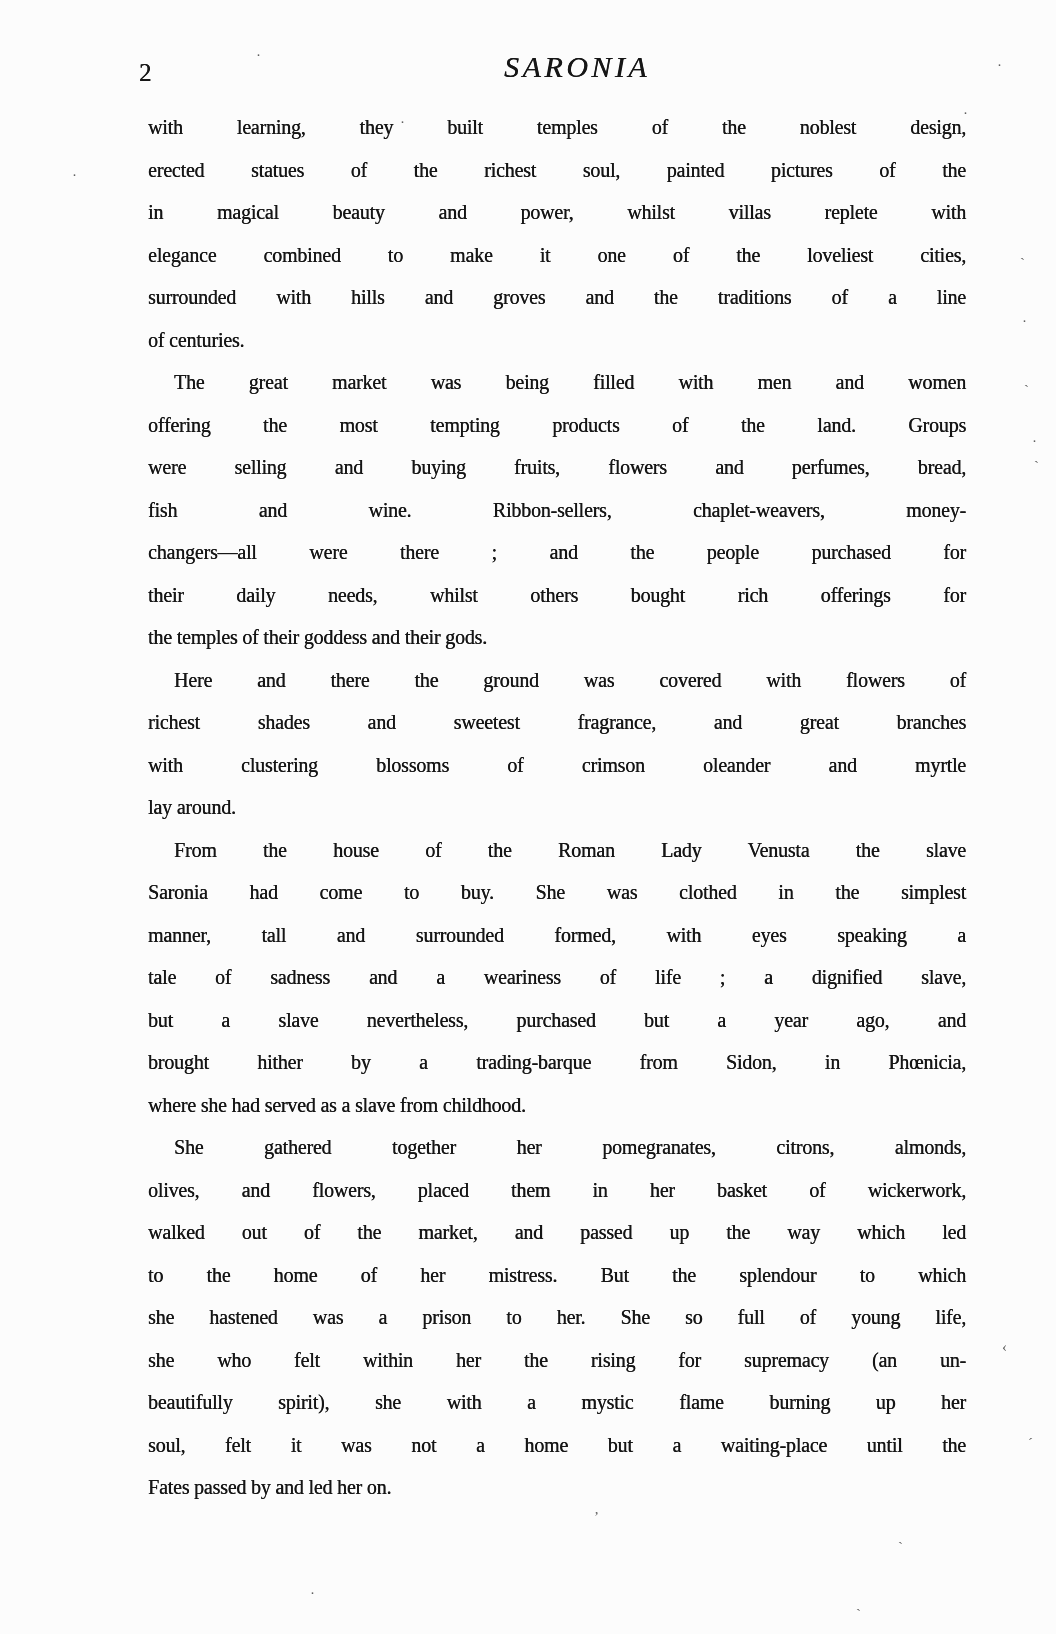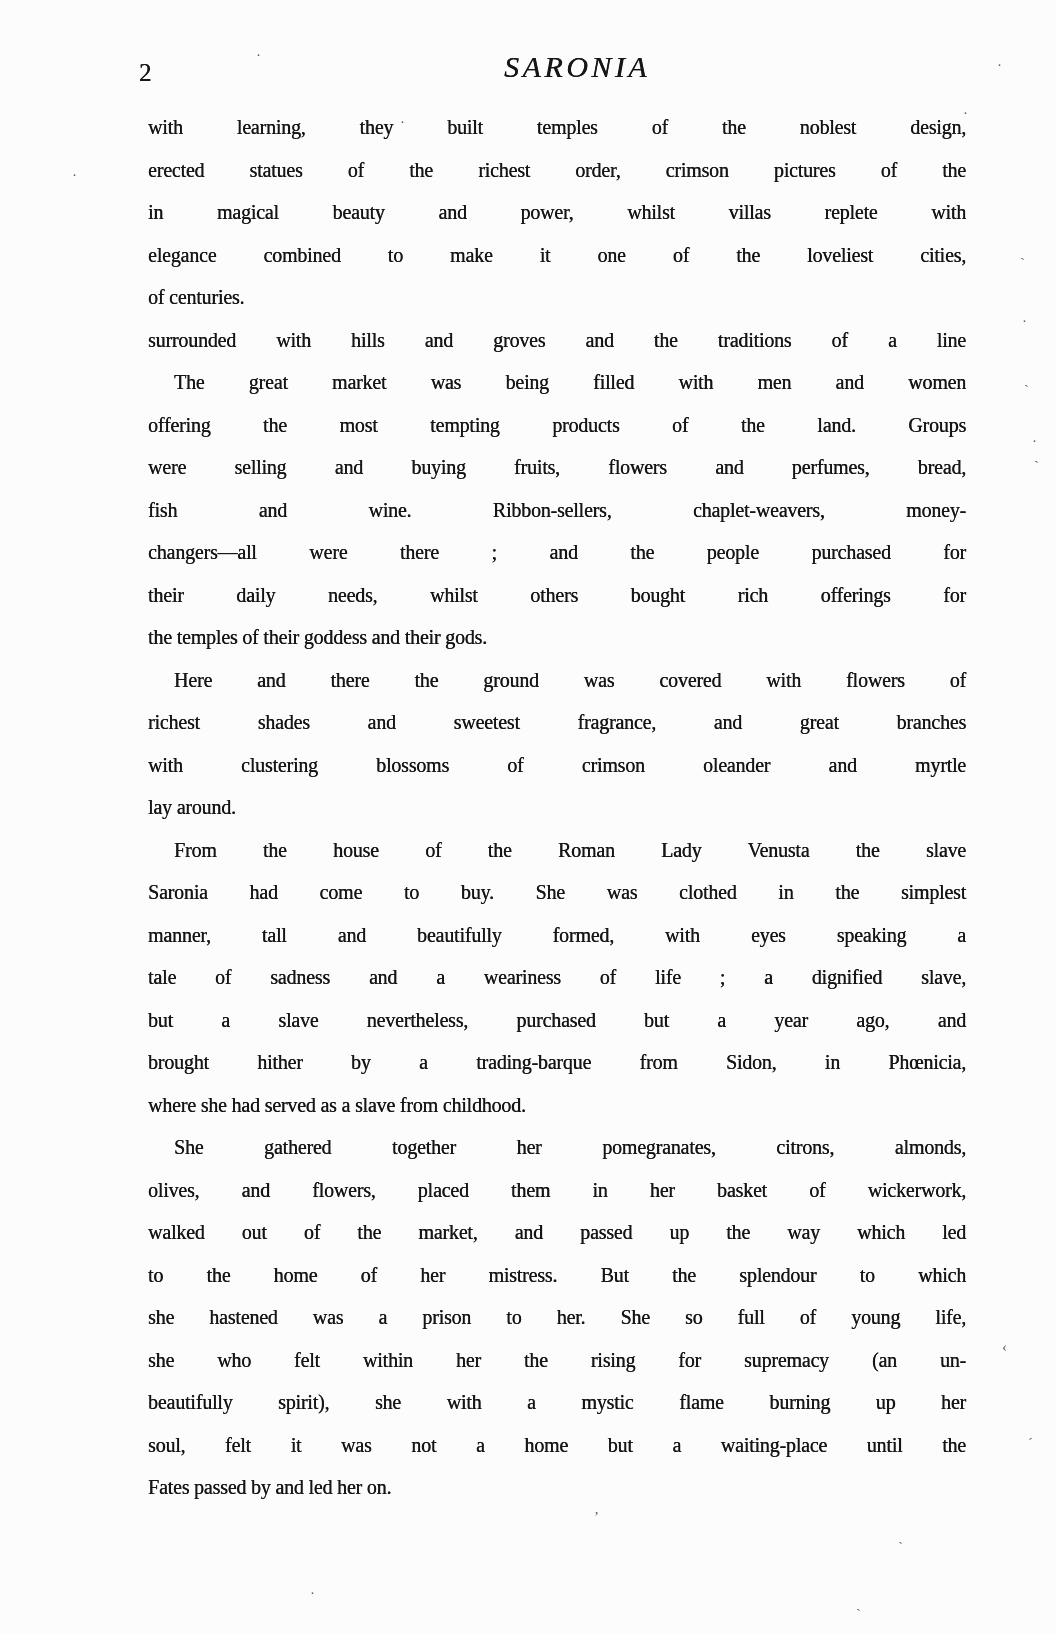--- a/index.html
+++ b/index.html
@@ -44,39 +44,39 @@
 </style>
 </head>
 <body style="--ink: #161616; --paper: #fcfcfc;">
 
 <div class="page">
   <span class="pagenum">2</span>
   <span class="running-title">SARONIA</span>
 
   <div class="textblock">
       <div class="line">with learning, they built temples of the noblest design,</div>
-      <div class="line">erected statues of the richest order, crimson pictures of the</div>
+      <div class="line">erected statues of the richest soul, painted pictures of the</div>
       <div class="line">in magical beauty and power, whilst villas replete with</div>
       <div class="line">elegance combined to make it one of the loveliest cities,</div>
+      <div class="line">surrounded with hills and groves and the traditions of a line</div>
       <div class="line last">of centuries.</div>
-      <div class="line">surrounded with hills and groves and the traditions of a line</div>
       <div class="line indent">The great market was being filled with men and women</div>
       <div class="line">offering the most tempting products of the land.  Groups</div>
       <div class="line">were selling and buying fruits, flowers and perfumes, bread,</div>
       <div class="line">fish and wine.  Ribbon-sellers, chaplet-weavers, money-</div>
       <div class="line">changers—all were there ; and the people purchased for</div>
       <div class="line">their daily needs, whilst others bought rich offerings for</div>
       <div class="line last">the temples of their goddess and their gods.</div>
       <div class="line indent">Here and there the ground was covered with flowers of</div>
       <div class="line">richest shades and sweetest fragrance, and great branches</div>
       <div class="line">with clustering blossoms of crimson oleander and myrtle</div>
       <div class="line last">lay around.</div>
       <div class="line indent">From the house of the Roman Lady Venusta the slave</div>
       <div class="line">Saronia had come to buy.  She was clothed in the simplest</div>
-      <div class="line">manner, tall and beautifully formed, with eyes speaking a</div>
+      <div class="line">manner, tall and surrounded formed, with eyes speaking a</div>
       <div class="line">tale of sadness and a weariness of life ; a dignified slave,</div>
       <div class="line">but a slave nevertheless, purchased but a year ago, and</div>
       <div class="line">brought hither by a trading-barque from Sidon, in Phœnicia,</div>
       <div class="line last">where she had served as a slave from childhood.</div>
       <div class="line indent">She gathered together her pomegranates, citrons, almonds,</div>
       <div class="line">olives, and flowers, placed them in her basket of wickerwork,</div>
       <div class="line">walked out of the market, and passed up the way which led</div>
       <div class="line">to the home of her mistress.  But the splendour to which</div>
       <div class="line">she hastened was a prison to her.  She so full of young life,</div>
       <div class="line">she who felt within her the rising for supremacy (an un-</div>

